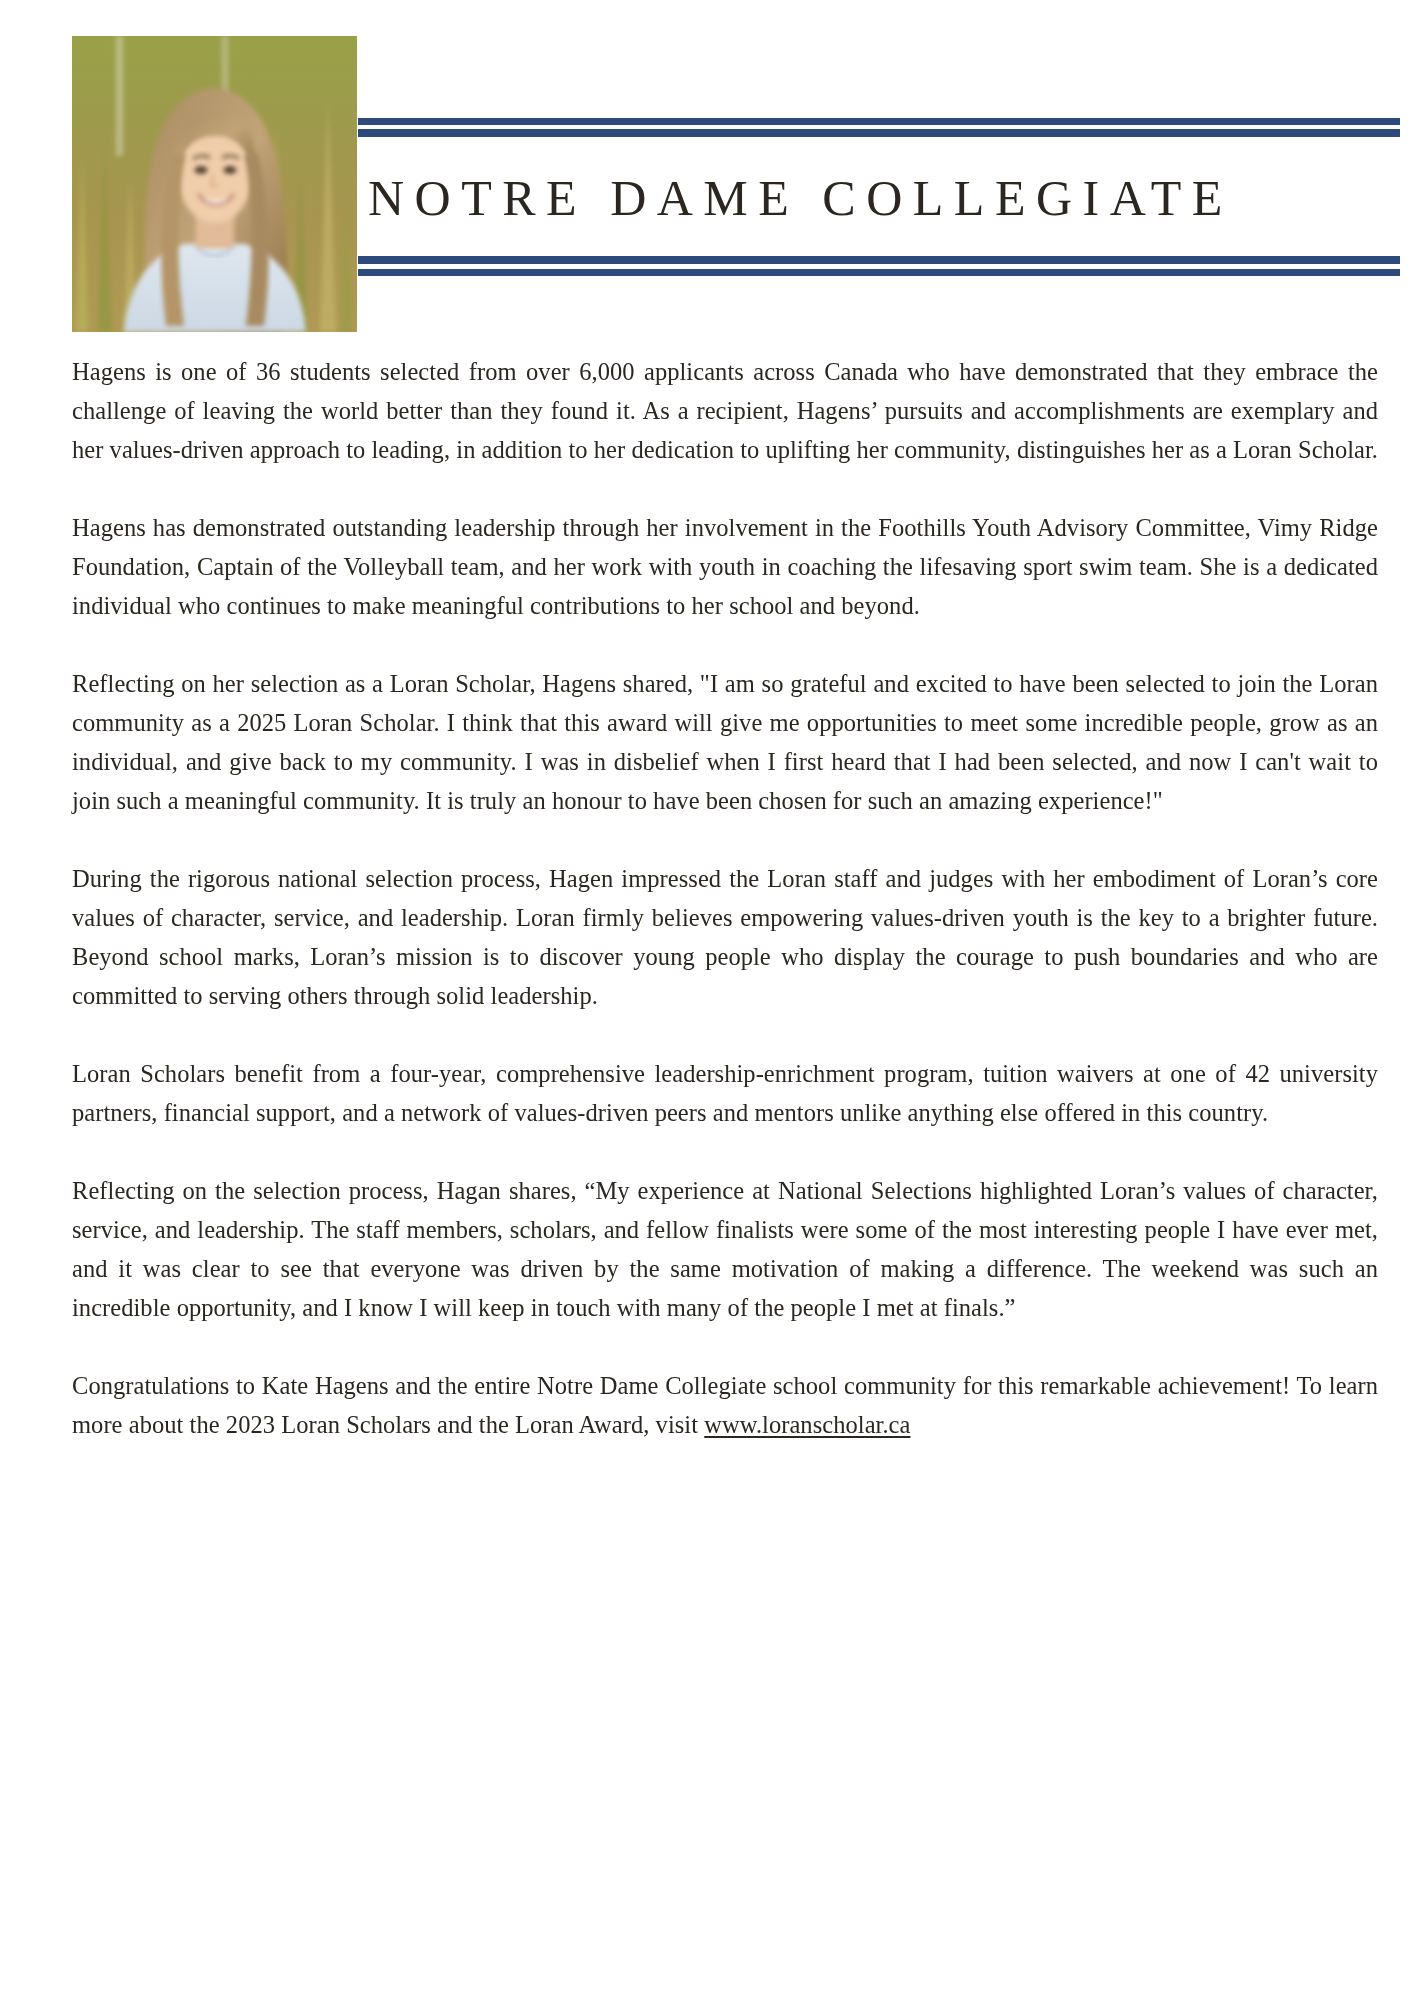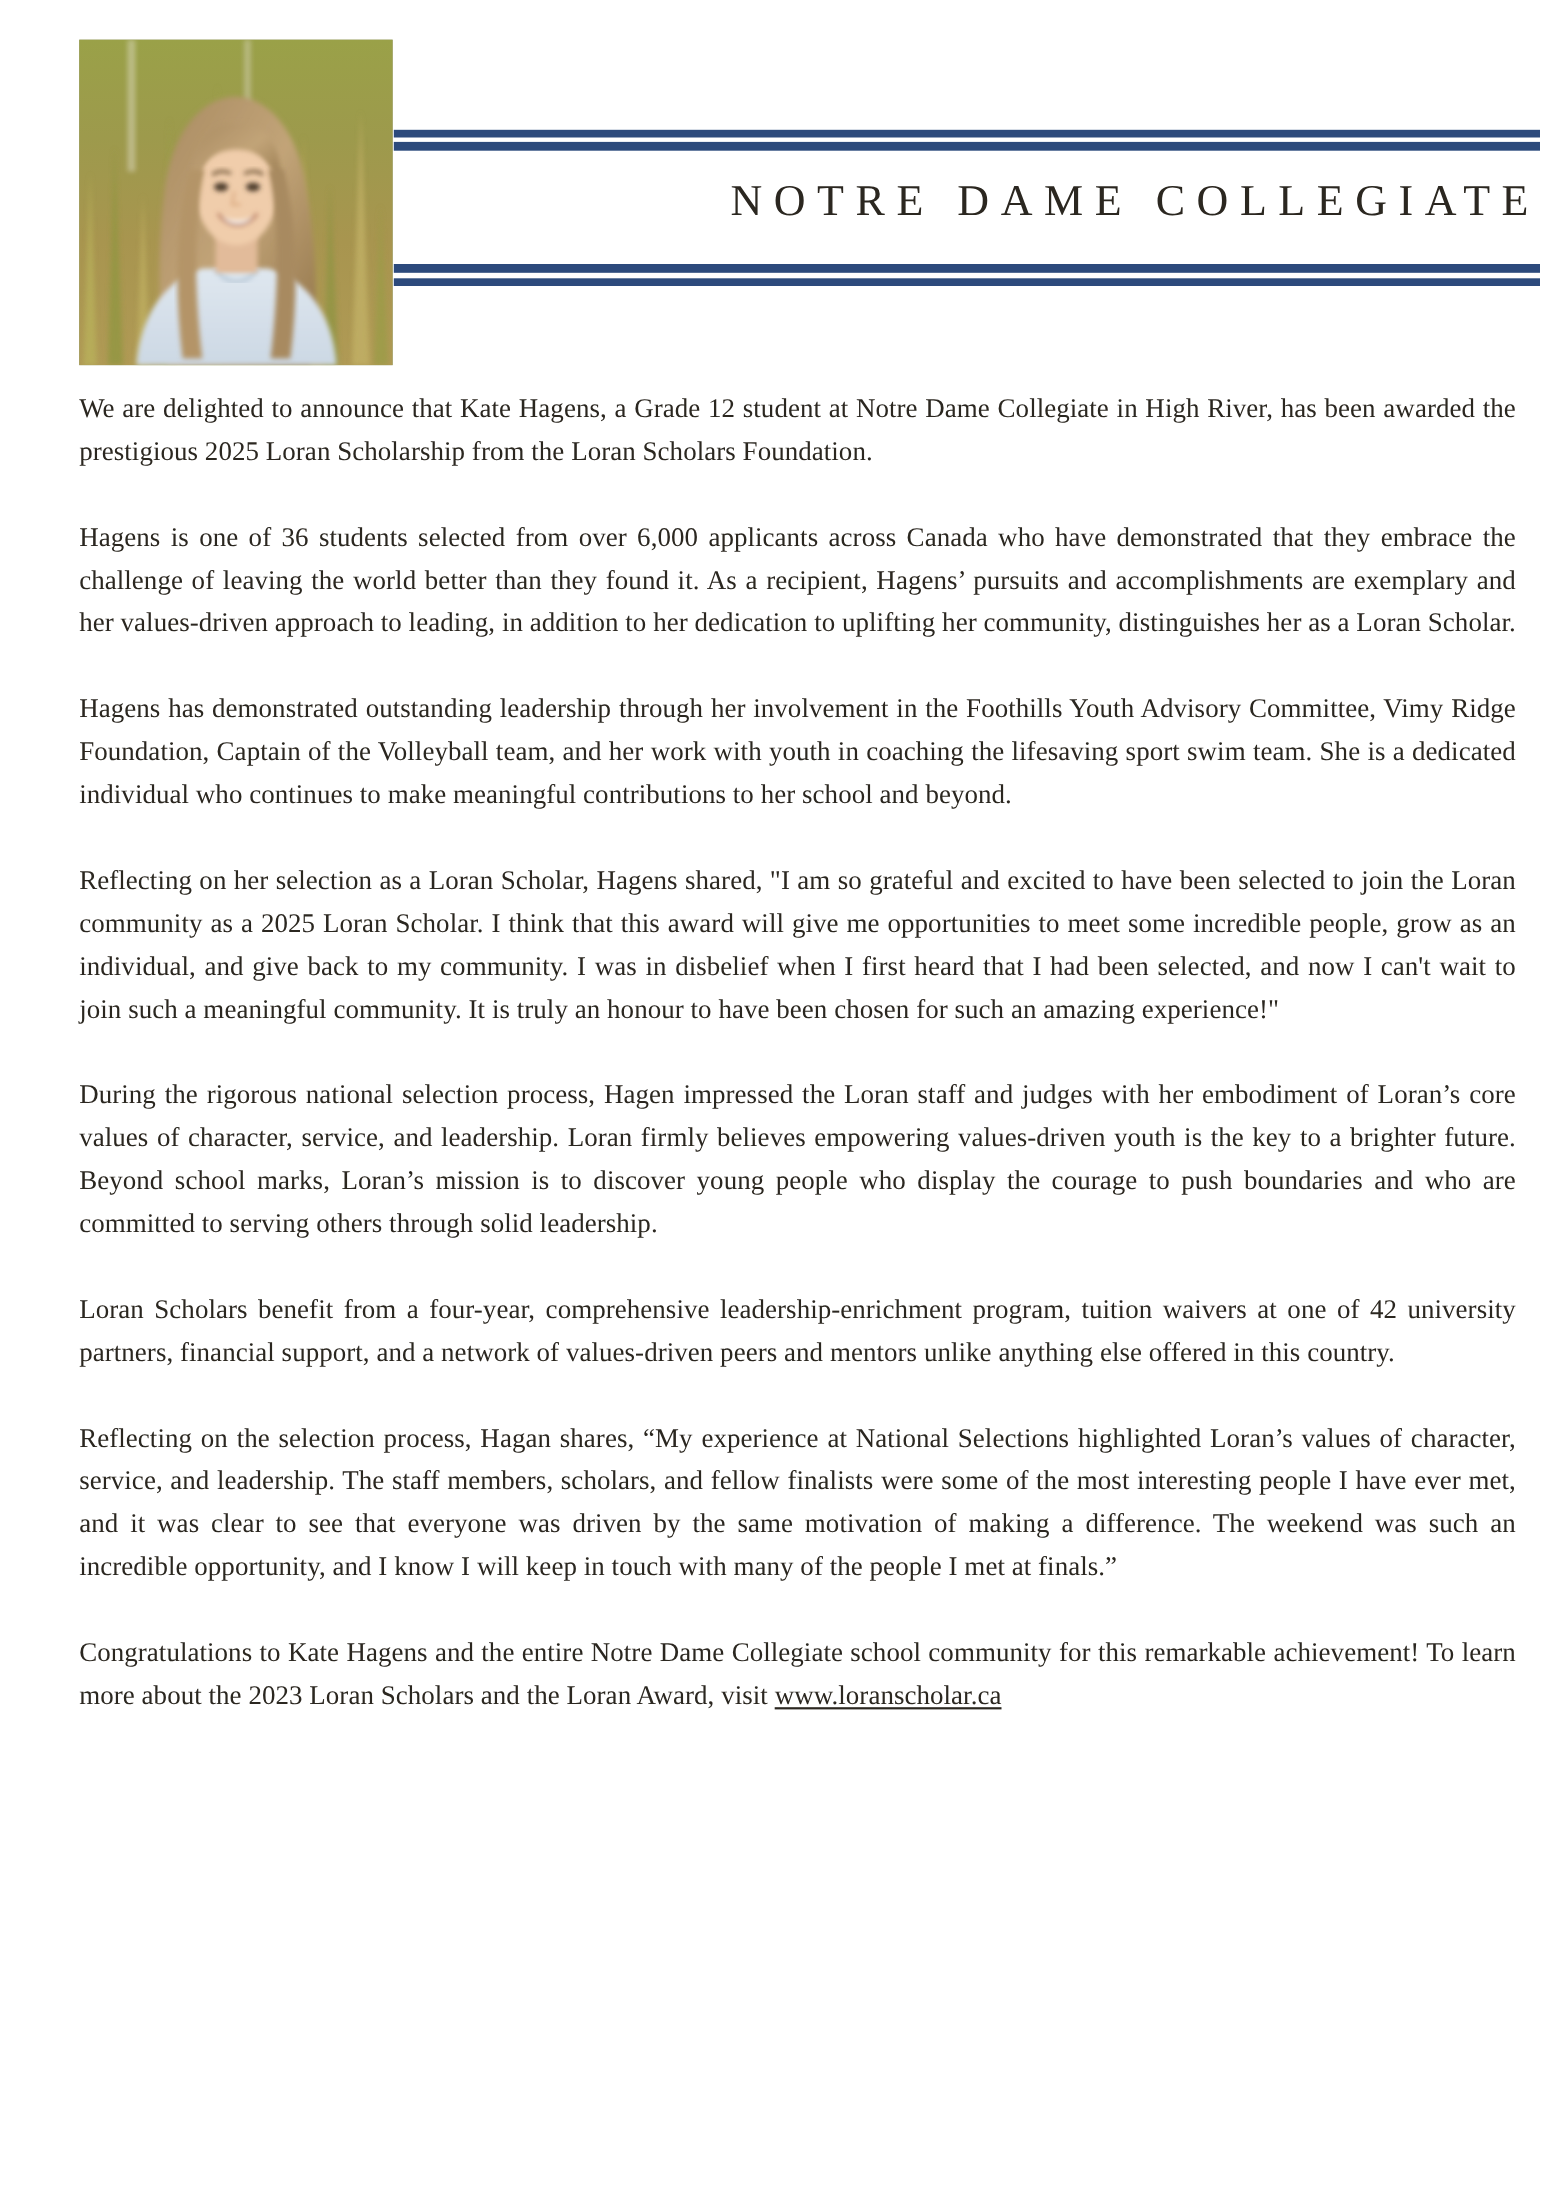--- a/index.html
+++ b/index.html
@@ -58,29 +58,29 @@
     background: #2c4a7c;
   }
   .rule-gap-outer { height: 4px; }
   .rule-gap-inner { height: 5px; }
   .rule-thin {
     height: 8px;
     background: #2c4a7c;
   }
 
   .masthead-title {
-    text-align: right;
+    text-align: left;
     font-family: "Liberation Serif", "DejaVu Serif", serif;
-    font-size: 40px;
+    font-size: 50px;
     line-height: 64px;
     letter-spacing: 10.5px;
     color: #2b2720;
     font-weight: 400;
     white-space: nowrap;
-    padding: 13px 0 26px 0;
+    padding: 29px 0 26px 0;
     text-indent: 10px;
   }
 
   
   .article {
     position: absolute;
     left: 72px;
     top: 352px;
     width: 1306px;
   }
@@ -190,21 +190,20 @@
 
       <div class="rule-group">
         <div class="rule-thin"></div>
         <div class="rule-gap-inner"></div>
         <div class="rule-thick"></div>
       </div>
     </div>
   </div>
 
   <div class="article">
-    <p class="para last-line-natural">We are delighted to announce that Kate Hagens, a Grade 12 student at Notre Dame Collegiate in High River, has been awarded the prestigious 2025 Loran Scholarship from the Loran Scholars Foundation.</p>
     <p class="para last-line-natural">Hagens is one of 36 students selected from over 6,000 applicants across Canada who have demonstrated that they embrace the challenge of leaving the world better than they found it. As a recipient, Hagens’ pursuits and accomplishments are exemplary and her values-driven approach to leading, in addition to her dedication to uplifting her community, distinguishes her as a Loran Scholar.</p>
     <p class="para last-line-natural">Hagens has demonstrated outstanding leadership through her involvement in the Foothills Youth Advisory Committee,  Vimy Ridge Foundation, Captain of the Volleyball team, and her work with youth in coaching the lifesaving sport swim team.  She is a dedicated individual who continues to make meaningful contributions to her school and beyond.</p>
     <p class="para last-line-natural">Reflecting on her selection as a Loran Scholar, Hagens shared, "I am so grateful and excited to have been selected to join the Loran community as a 2025 Loran Scholar. I think that this award will give me opportunities to meet some incredible people, grow as an individual, and give back to my community. I was in disbelief when I first heard that I had been selected, and now I can't wait to join such a meaningful community. It is truly an honour to have been chosen for such an amazing experience!"</p>
     <p class="para last-line-natural">During the rigorous national selection process, Hagen impressed the Loran staff and judges with her embodiment of Loran’s core values of character, service, and leadership. Loran firmly believes empowering values-driven youth is the key to a brighter future. Beyond school marks, Loran’s mission is to discover young people who display the courage to push boundaries and who are committed to serving others through solid leadership.</p>
     <p class="para last-line-natural">Loran Scholars benefit from a four-year, comprehensive leadership-enrichment program, tuition waivers at one of 42 university partners, financial support, and a network of values-driven peers and mentors unlike anything else offered in this country.</p>
     <p class="para last-line-natural">Reflecting on the selection process, Hagan shares, “My experience at National Selections highlighted Loran’s values of character, service, and leadership. The staff members, scholars, and fellow finalists were some of the most interesting people I have ever met, and it was clear to see that everyone was driven by the same motivation of making a difference. The weekend was such an incredible opportunity, and I know I will keep in touch with many of the people I met at finals.”</p>
     <p class="para last-line-natural"><span>Congratulations to Kate Hagens and the entire Notre Dame Collegiate school community for this remarkable achievement!  To learn more about the 2023 Loran Scholars and the Loran Award, visit </span><a class="link" href="#">www.loranscholar.ca</a></p>
   </div>
 
 </div>

